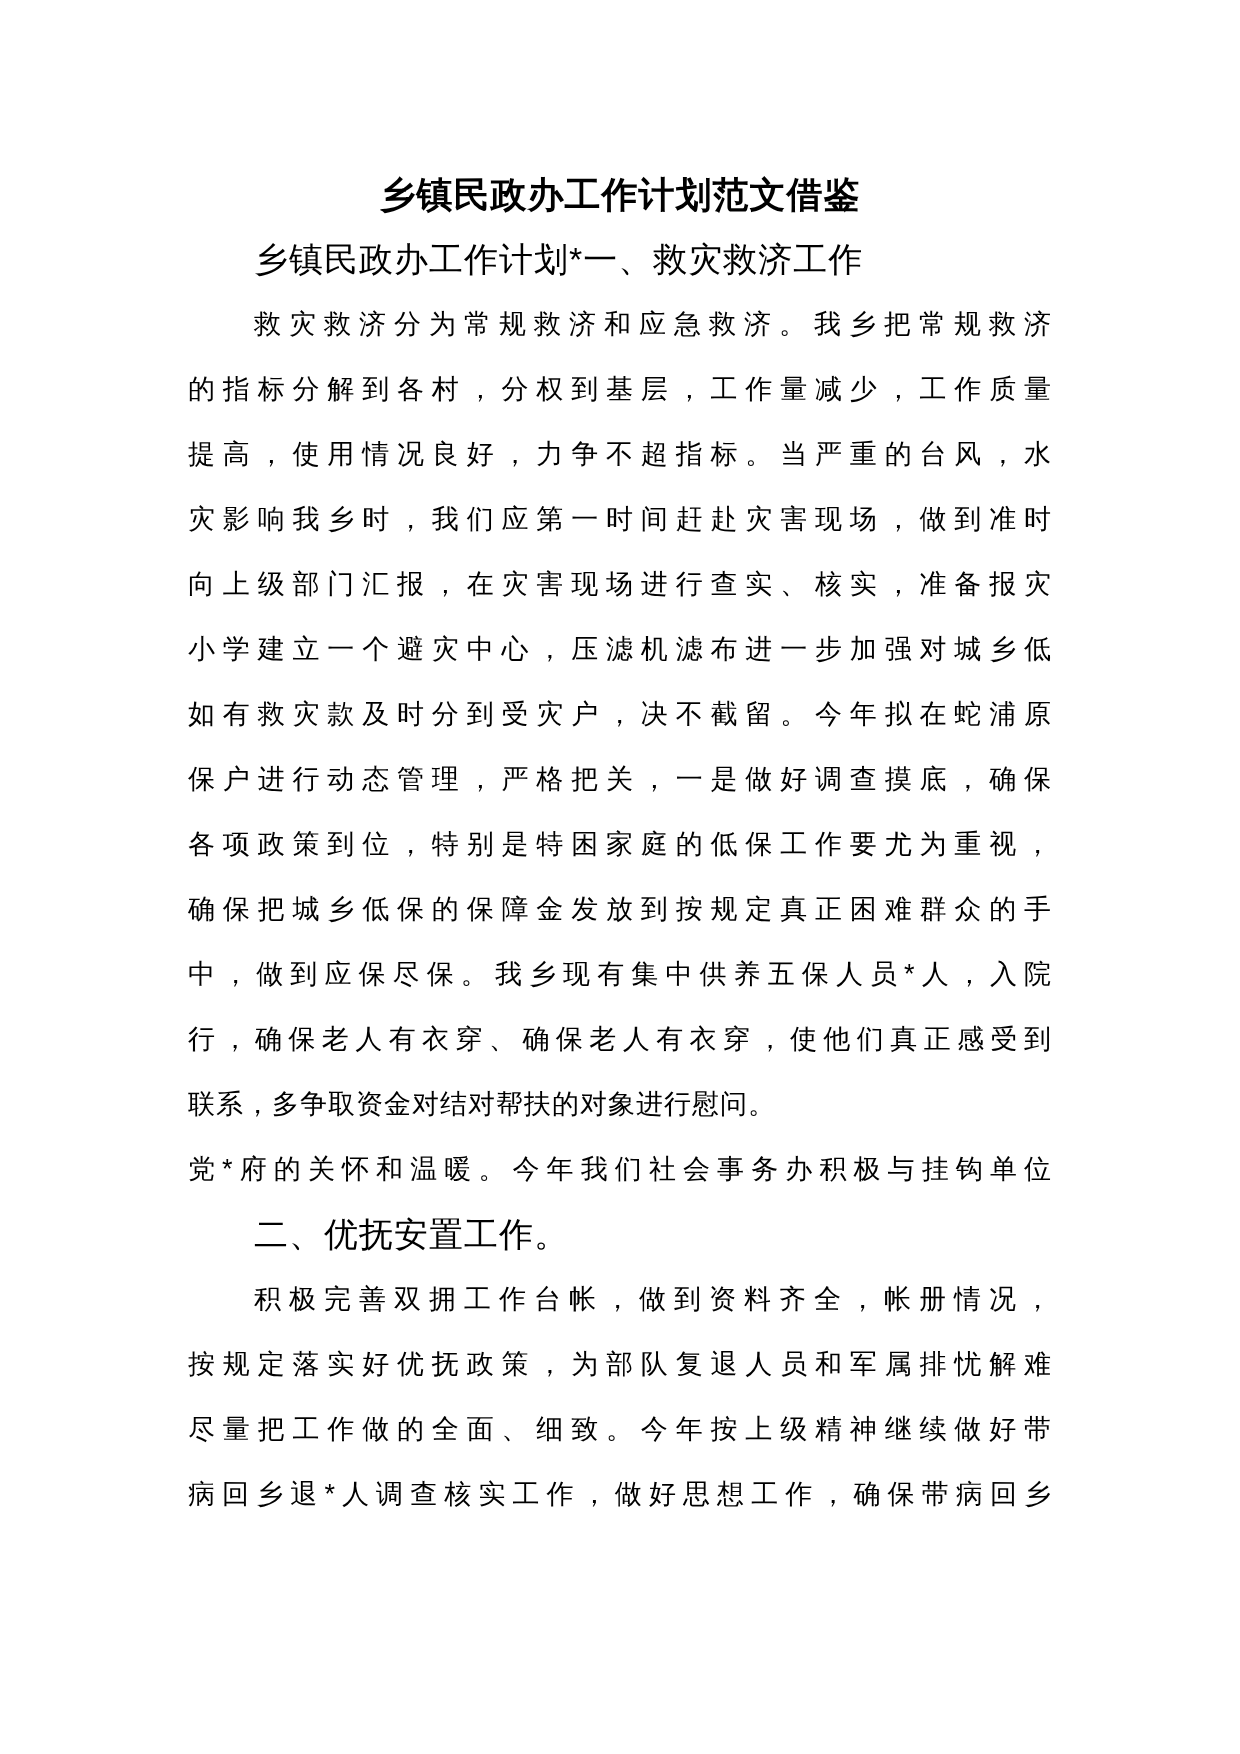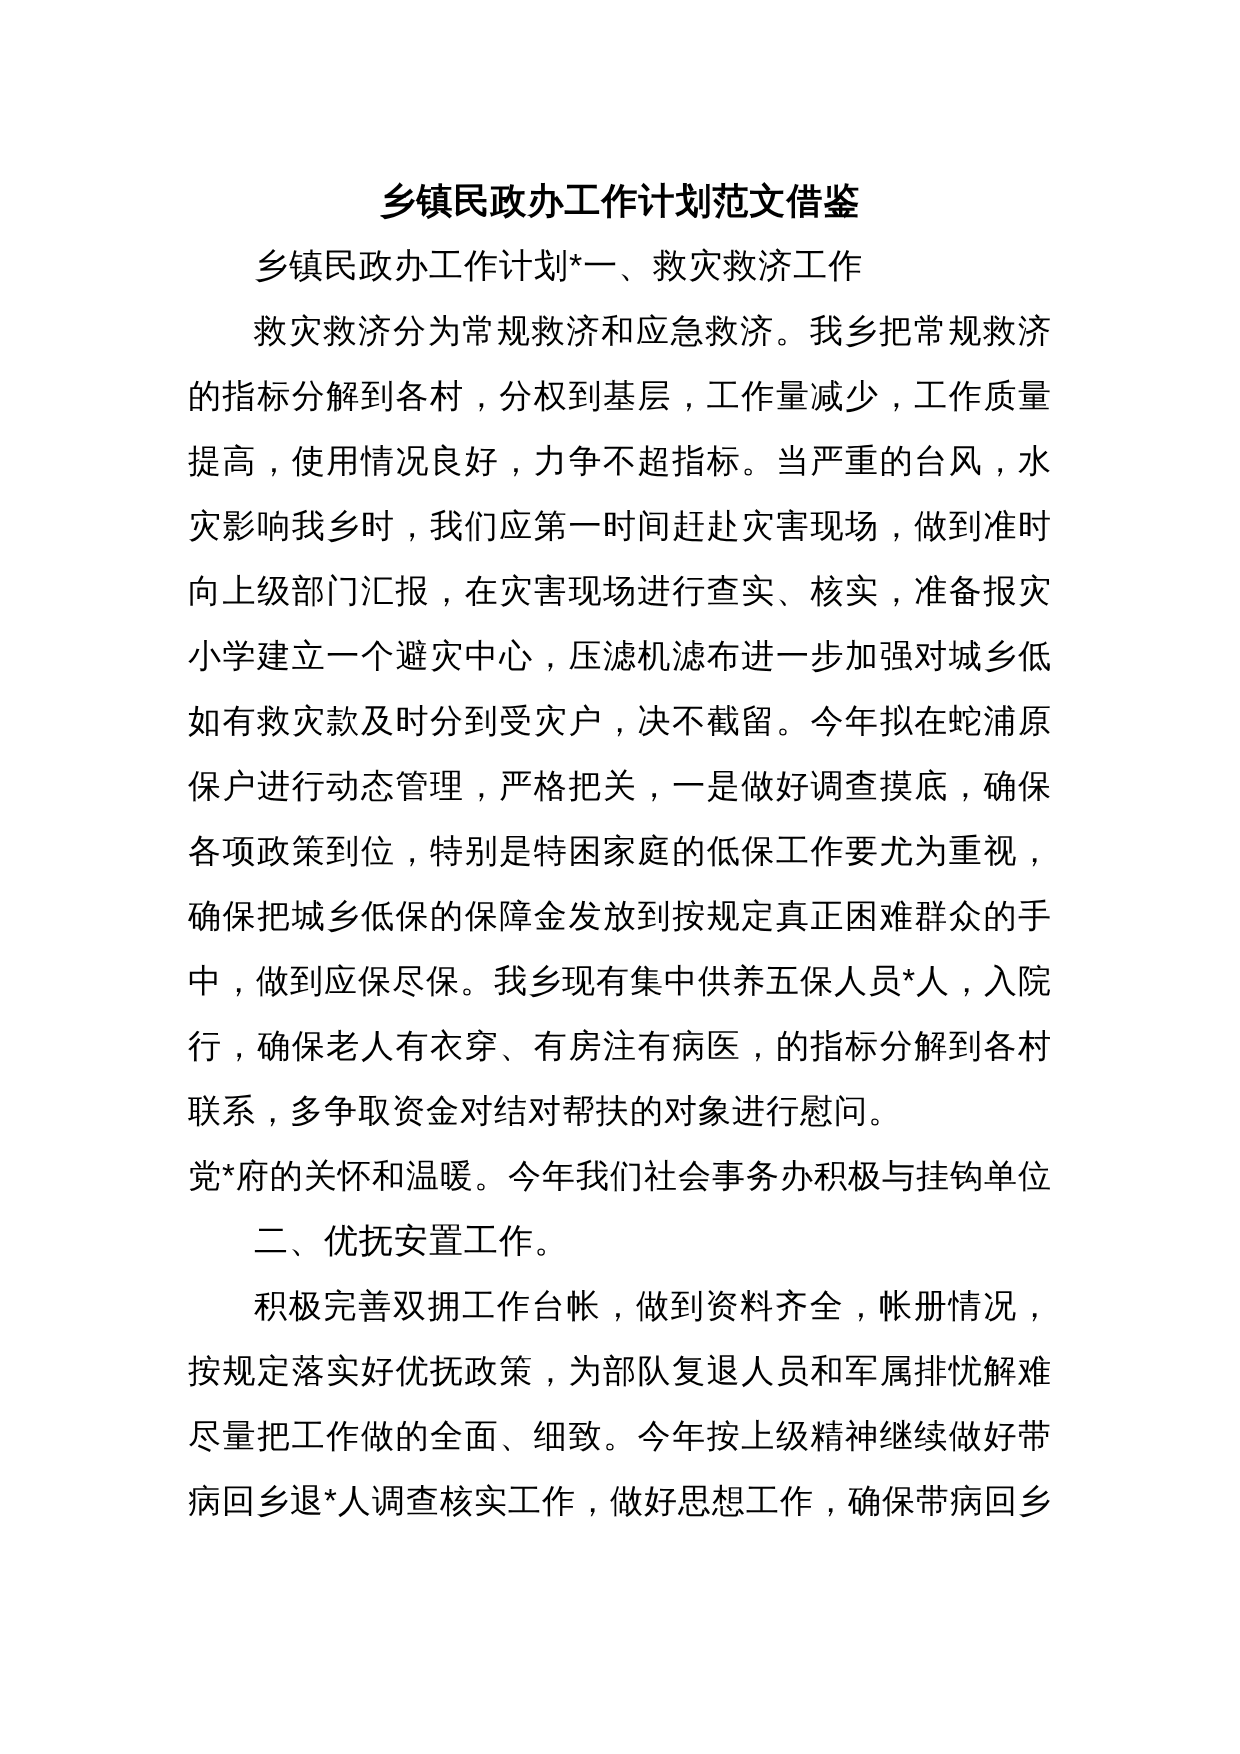--- a/index.html
+++ b/index.html
@@ -12,25 +12,25 @@
     width: 1240px;
     height: 1754px;
     background: #ffffff;
     color: #000000;
     font-family: "Liberation Sans", "DejaVu Sans", sans-serif;
     overflow: hidden;
   }
   .text-column {
     position: absolute;
     left: 188px;
-    top: 168px;
+    top: 162px;
     width: 864px;
   }
   .line {
-    font-size: 33px;
+    font-size: 27px;
     line-height: 65px;
     height: 65px;
     letter-spacing: 1px;
     text-align: left;
     white-space: nowrap;
   }
   .line.justify {
     white-space: normal;
     text-align: justify;
     text-align-last: justify;
@@ -62,21 +62,21 @@
       <div class="line body justify">的指标分解到各村，分权到基层，工作量减少，工作质量</div>
       <div class="line body justify">提高，使用情况良好，力争不超指标。当严重的台风，水</div>
       <div class="line body justify">灾影响我乡时，我们应第一时间赶赴灾害现场，做到准时</div>
       <div class="line body justify">向上级部门汇报，在灾害现场进行查实、核实，准备报灾</div>
       <div class="line body justify">小学建立一个避灾中心，压滤机滤布进一步加强对城乡低</div>
       <div class="line body justify">如有救灾款及时分到受灾户，决不截留。今年拟在蛇浦原</div>
       <div class="line body justify">保户进行动态管理，严格把关，一是做好调查摸底，确保</div>
       <div class="line body justify">各项政策到位，特别是特困家庭的低保工作要尤为重视，</div>
       <div class="line body justify">确保把城乡低保的保障金发放到按规定真正困难群众的手</div>
       <div class="line body justify">中，做到应保尽保。我乡现有集中供养五保人员*人，入院</div>
-      <div class="line body justify">行，确保老人有衣穿、有房注有病医，的指标分解到各村</div>
+      <div class="line body justify">行，确保老人有衣穿、确保老人有衣穿，使他们真正感受到</div>
       <div class="line body">联系，多争取资金对结对帮扶的对象进行慰问。</div>
       <div class="line body justify">党*府的关怀和温暖。今年我们社会事务办积极与挂钩单位</div>
       <div class="line heading">二、优抚安置工作。</div>
       <div class="line body indent justify">积极完善双拥工作台帐，做到资料齐全，帐册情况，</div>
       <div class="line body justify">按规定落实好优抚政策，为部队复退人员和军属排忧解难</div>
       <div class="line body justify">尽量把工作做的全面、细致。今年按上级精神继续做好带</div>
       <div class="line body justify">病回乡退*人调查核实工作，做好思想工作，确保带病回乡</div>
     </div>
 </div>
 

